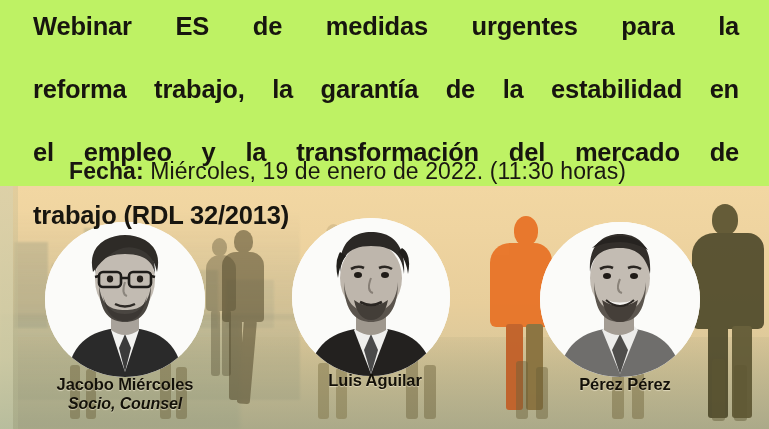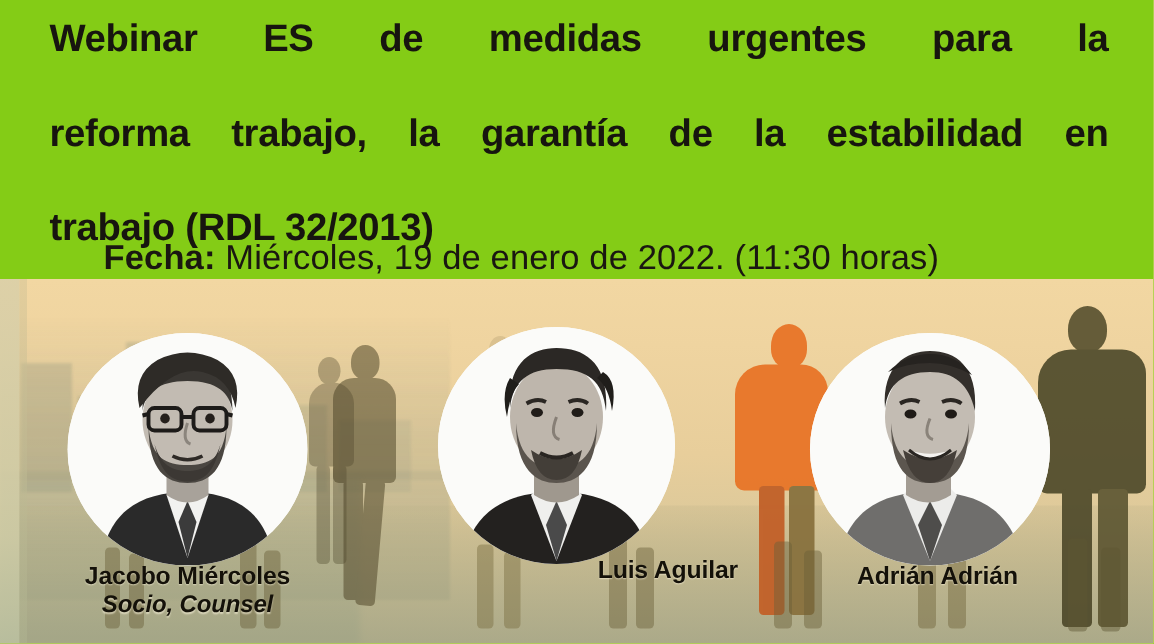--- a/index.html
+++ b/index.html
@@ -4,21 +4,21 @@
 <title>Webinar ES</title>
 <style>
   html,body{margin:0;padding:0;}
   body{
     width:769px;height:429px;overflow:hidden;
     font-family:"Liberation Sans","DejaVu Sans",sans-serif;
     background:#F3D9A6;
   }
   .poster{
     position:relative;width:769px;height:429px;overflow:hidden;
-    background:#84cc16;
+    background:#bef264;
   }
 
   
   .bg-photo{
     position:absolute;left:0;top:186px;width:769px;height:243px;
     overflow:hidden;
   }
   .bg-base{
     position:absolute;inset:0;
     background:
@@ -252,34 +252,35 @@
       <path d="M80 57 q-5 12 2 14" stroke="#8A837A" stroke-width="2" fill="none"></path>
 
       <path d="M66 78 q14 12 28 0 q-14 5 -28 0 Z" fill="#F4F2EF"></path>
       <path d="M66 78 q14 12 28 0" stroke="#2A2622" stroke-width="2" fill="none"></path>
     </svg>
   </div>
 
   <div class="title">
     <span class="ln">Webinar ES de medidas urgentes para la</span>
     <span class="ln">reforma trabajo, la garantía de la estabilidad en</span>
+    <span class="ln">el empleo y la transformación del mercado de</span>
     <span class="ln nolast">trabajo (RDL 32/2013)</span>
   </div>
 
   <div class="fecha">
     <b>Fecha:</b>
     <span>Miércoles, 19 de enero de 2022. (11:30 horas)</span>
   </div>
 
   <div class="cap" style="left:10px;top:375px;width:230px;">
     <div class="name">Jacobo Miércoles</div>
     <div class="role">Socio, Counsel</div>
   </div>
 
-  <div class="cap" style="left:258px;top:371px;width:234px;text-align:right;">
+  <div class="cap" style="left:258px;top:371px;width:234px;">
     <div class="name">Luis Aguilar</div>
   </div>
 
   <div class="cap" style="left:508px;top:375px;width:234px;">
-    <div class="name">Adrián Adrián</div>
+    <div class="name">Pérez Pérez</div>
   </div>
 
 </div>
 
 </body></html>

